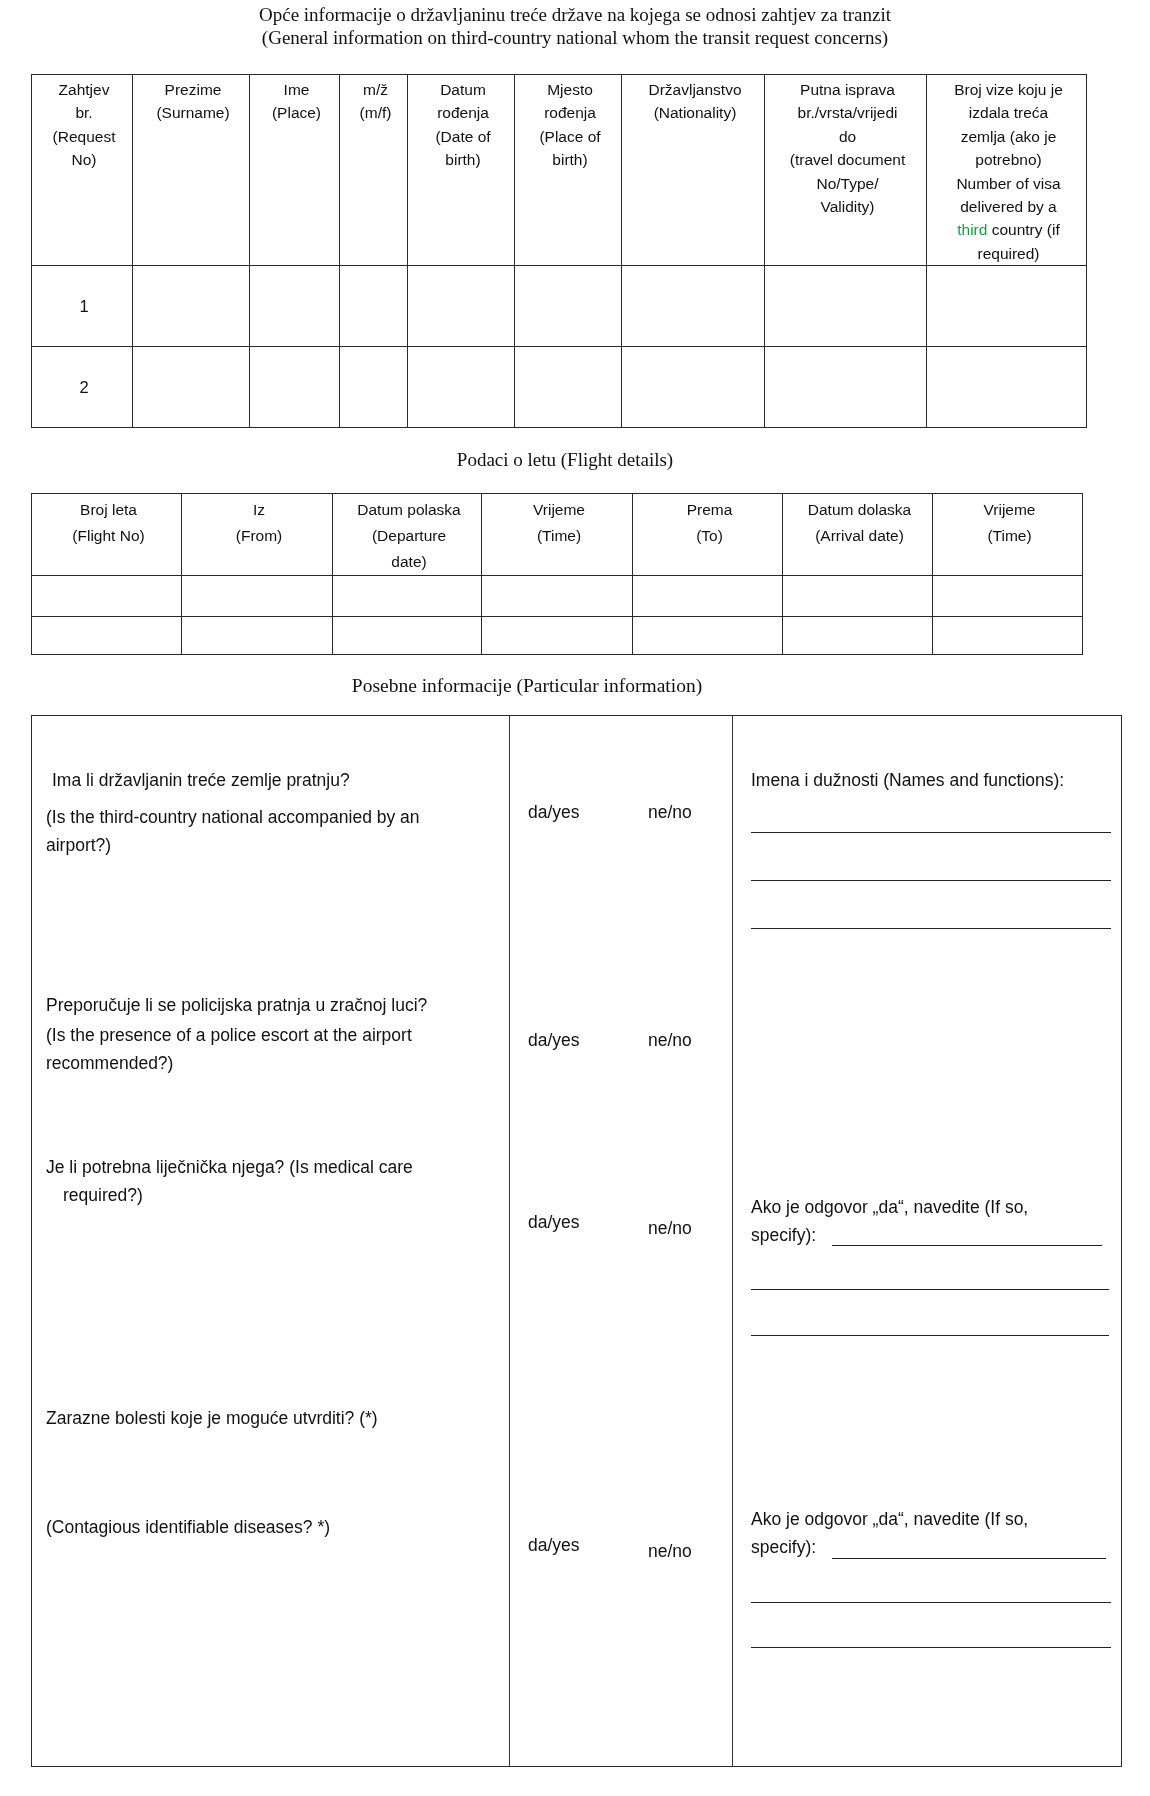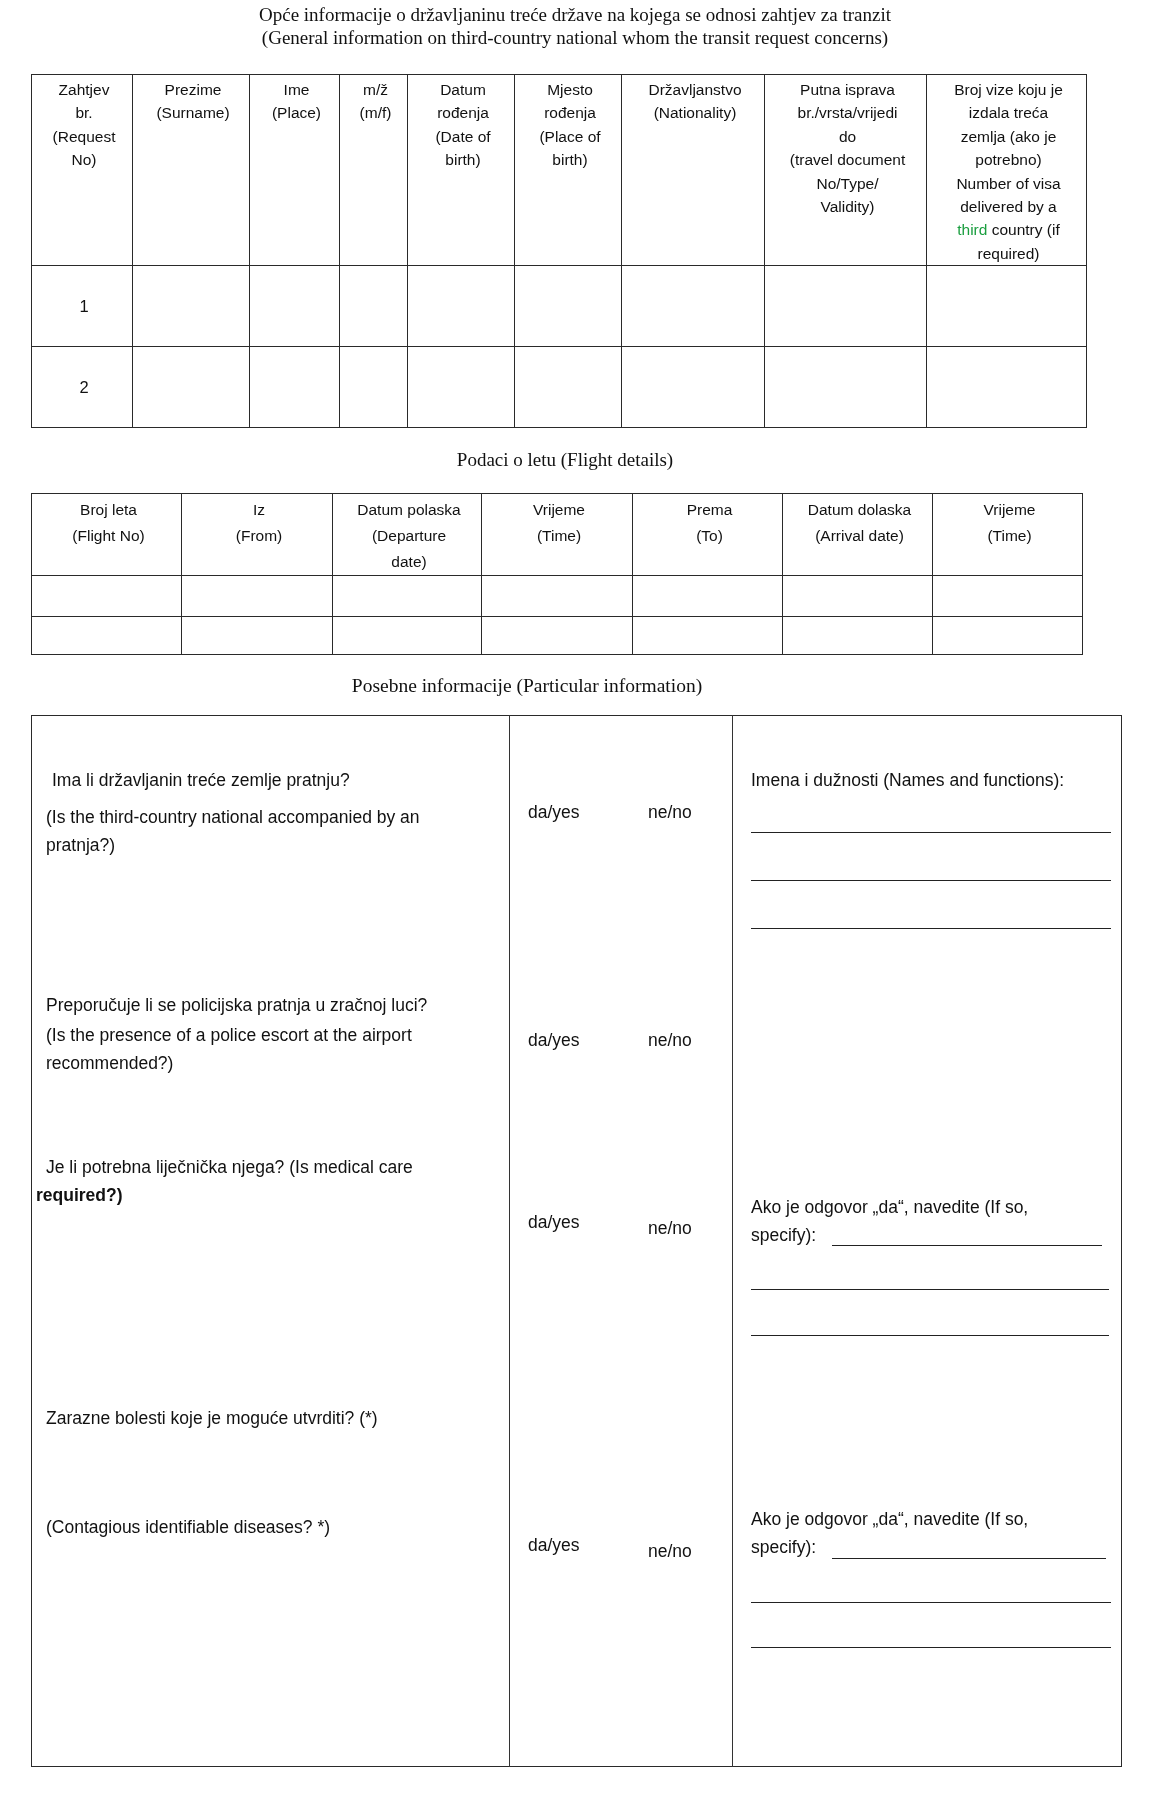--- a/index.html
+++ b/index.html
@@ -245,36 +245,36 @@
   </table>
 
 <div class="title" style="top:674px; left:-48px; font-size:19.5px; line-height:24px;">Posebne informacije (Particular information)</div>
 
 <div class="pi"></div>
 <div class="vline" style="left:509px;"></div>
 <div class="vline" style="left:732px;"></div>
 
 <div class="ptext" style="left:52px; top:766px;">Ima li državljanin treće zemlje pratnju?</div>
 <div class="ptext" style="left:46px; top:803px;">(Is the third-country national accompanied by an</div>
-<div class="ptext" style="left:46px; top:831px;">pratnja?)</div>
+<div class="ptext" style="left:46px; top:831px;">airport?)</div>
 <div class="ptext" style="left:528px; top:798px;">da/yes</div>
 <div class="ptext" style="left:648px; top:798px;">ne/no</div>
 <div class="ptext" style="left:751px; top:766px;">Imena i dužnosti (Names and functions):</div>
 <div class="uline" style="left:751px; width:360px; top:832px;"></div>
 <div class="uline" style="left:751px; width:360px; top:880px;"></div>
 <div class="uline" style="left:751px; width:360px; top:928px;"></div>
 
 <div class="ptext" style="left:46px; top:991px;">Preporučuje li se policijska pratnja u zračnoj luci?</div>
 <div class="ptext" style="left:46px; top:1021px;">(Is the presence of a police escort at the airport</div>
 <div class="ptext" style="left:46px; top:1049px;">recommended?)</div>
 <div class="ptext" style="left:528px; top:1026px;">da/yes</div>
 <div class="ptext" style="left:648px; top:1026px;">ne/no</div>
 
 <div class="ptext" style="left:46px; top:1153px;">Je li potrebna liječnička njega? (Is medical care</div>
-<div class="ptext" style="left:36px; top:1181px;font-weight:bold;">required?)</div>
+<div class="ptext" style="left:63px; top:1181px;">required?)</div>
 <div class="ptext" style="left:528px; top:1208px;">da/yes</div>
 <div class="ptext" style="left:648px; top:1214px;">ne/no</div>
 <div class="ptext" style="left:751px; top:1193px;">Ako je odgovor „da“, navedite (If so,</div>
 <div class="ptext" style="left:751px; top:1221px;">specify):</div>
 <div class="uline" style="left:832px; width:270px; top:1245px;"></div>
 <div class="uline" style="left:751px; width:358px; top:1289px;"></div>
 <div class="uline" style="left:751px; width:358px; top:1335px;"></div>
 
 <div class="ptext" style="left:46px; top:1404px;">Zarazne bolesti koje je moguće utvrditi? (*)</div>
 <div class="ptext" style="left:46px; top:1513px;">(Contagious identifiable diseases? *)</div>

